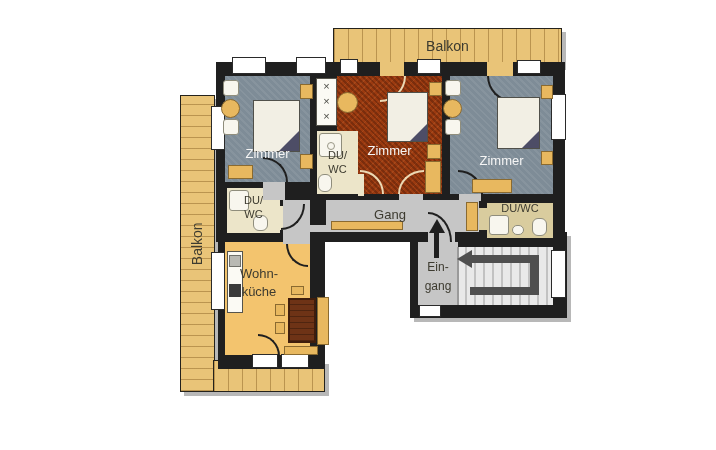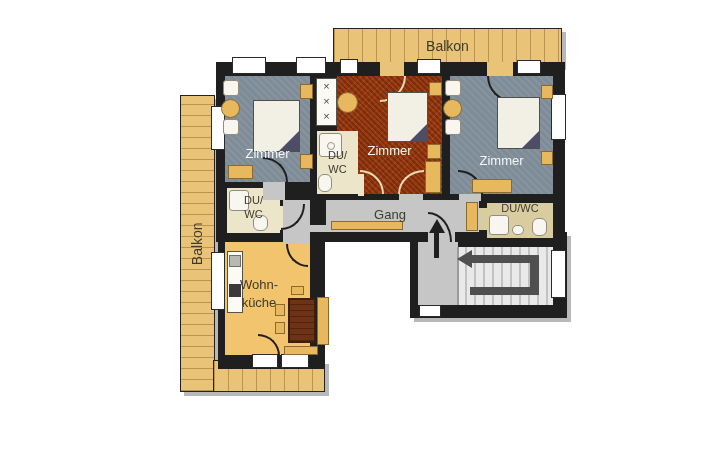--- a/index.html
+++ b/index.html
@@ -195,19 +195,23 @@
     <span>WC</span>
   </div>
   <div class="lbl lbl-11 abs" style="left:227px;top:194px;width:53px;">
     <span>DU/</span><br>
     <span>WC</span>
   </div>
   <div class="lbl lbl-11 abs" style="left:487px;top:202px;width:66px;text-align:center;">DU/WC</div>
 
   <div class="lbl lbl-13 abs" style="left:350px;top:207px;width:80px;">Gang</div>
 
-
-  <div class="lbl lbl-13 abs" style="left:225px;top:276px;width:68px;line-height:1.4;">
+  <div class="lbl lbl-12 abs" style="left:412px;top:258px;width:52px;line-height:1.6;">
+    <span>Ein-</span><br>
+    <span>gang</span>
+  </div>
+
+  <div class="lbl lbl-13 abs" style="left:225px;top:265px;width:68px;line-height:1.4;">
     <span>Wohn-</span><br>
     <span>küche</span>
   </div>
 
 </div>
 
 </body></html>

